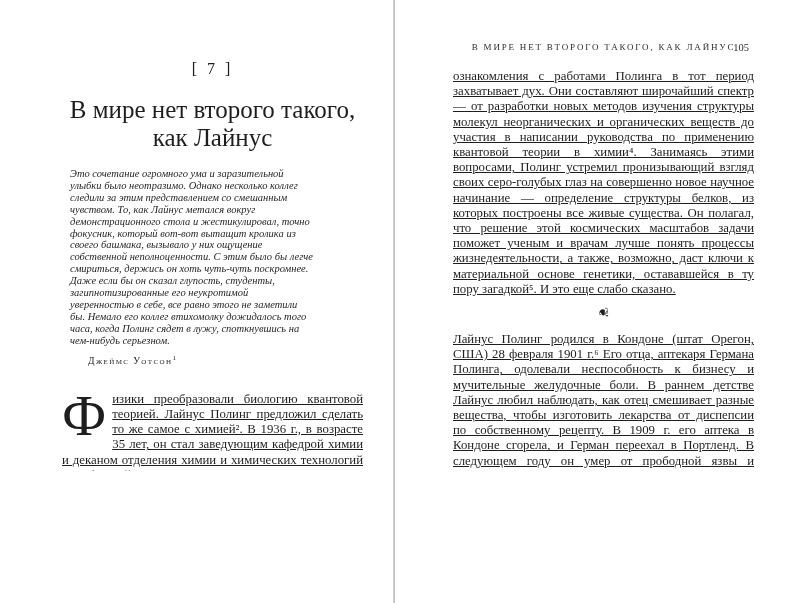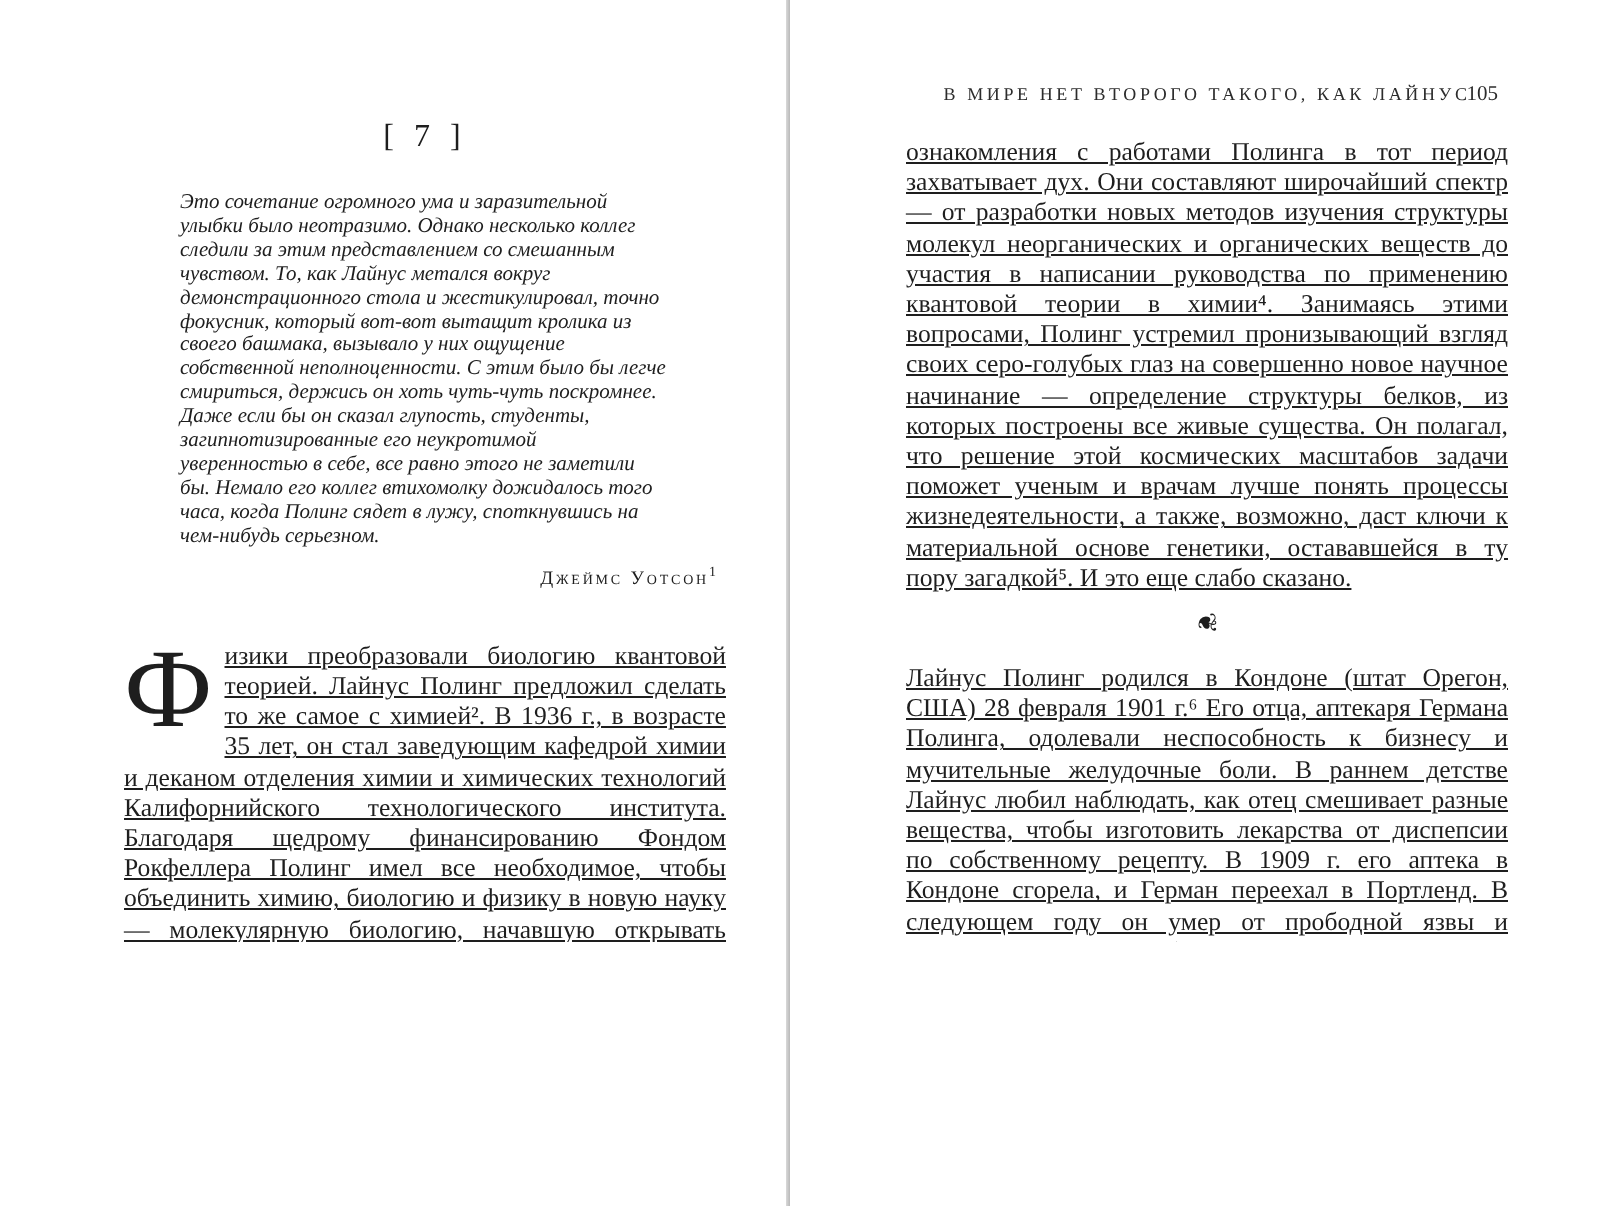--- a/index.html
+++ b/index.html
@@ -41,30 +41,30 @@
     text-align: center;
     font-size: 25px;
     line-height: 28px;
     font-weight: normal;
     margin: 0 0 16px 0;
     width: 301px;
     white-space: pre-line;
   }
   .epigraph {
     width: 244px;
-    margin-left: 28px;
+    margin-left: 8px;
     font-style: italic;
     font-size: 10.5px;
     line-height: 11.9px;
     text-align: left;
   }
   .attribution {
     width: 270px;
     margin-left: 26px;
-    text-align: right;
+    text-align: left;
     font-size: 9.5px;
     font-variant: small-caps;
     letter-spacing: 1.4px;
     margin-top: 7px;
   }
   .attribution sup { font-size: 7px; letter-spacing: 0; }
 
   
   .body-text {
     width: 301px;
@@ -119,20 +119,22 @@
   }
 </style>
 </head>
 <body>
 
 <div class="spread">
 
   <div class="page page-left">
     <div class="chapter-number">[ 7 ]</div>
 
+    <h1 class="chapter-title">В мире нет второго такого,
+как Лайнус</h1>
 
     <div class="epigraph">Это сочетание огромного ума и заразительной улыбки было неотразимо. Однако несколько коллег следили за этим представлением со смешанным чувством. То, как Лайнус метался вокруг демонстрационного стола и жестикулировал, точно фокусник, который вот-вот вытащит кролика из своего башмака, вызывало у них ощущение собственной неполноценности. С этим было бы легче смириться, держись он хоть чуть-чуть поскромнее. Даже если бы он сказал глупость, студенты, загипнотизированные его неукротимой уверенностью в себе, все равно этого не заметили бы. Немало его коллег втихомолку дожидалось того часа, когда Полинг сядет в лужу, споткнувшись на чем-нибудь серьезном.</div>
 
     <div class="attribution">
       <span>Джеймс Уотсон</span><sup>1</sup>
     </div>
 
     <p class="body-text">
       <span class="dropcap">Ф</span><span>изики преобразовали биологию квантовой теорией. Лайнус Полинг предложил сделать то же самое с химией². В 1936 г., в возрасте 35 лет, он стал заведующим кафедрой химии и деканом отделения химии и химических технологий Калифорнийского технологического института. Благодаря щедрому финансированию Фондом Рокфеллера Полинг имел все необходимое, чтобы объединить химию, биологию и физику в новую науку — молекулярную биологию, начавшую открывать многочисленные тайны основных компонентов живой клетки³. Вкладывать в это направление силы видных ученых и деньги было мудро. От беглого</span>
     </p>

